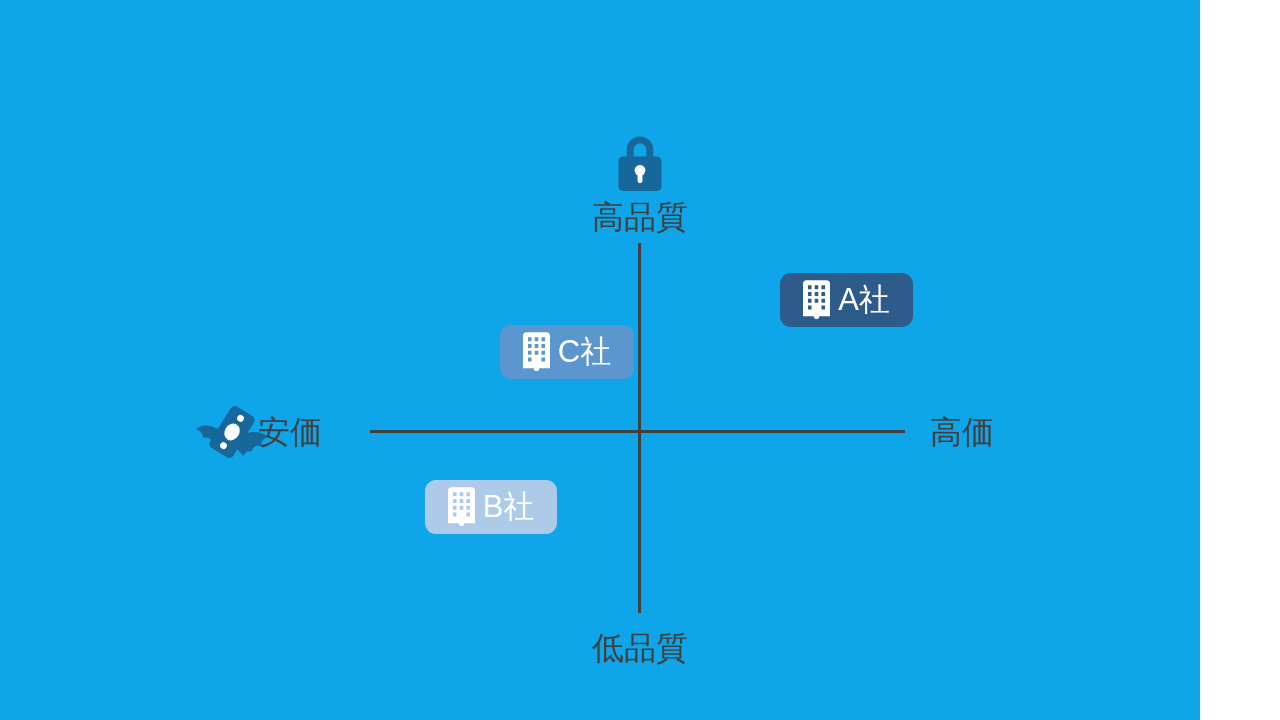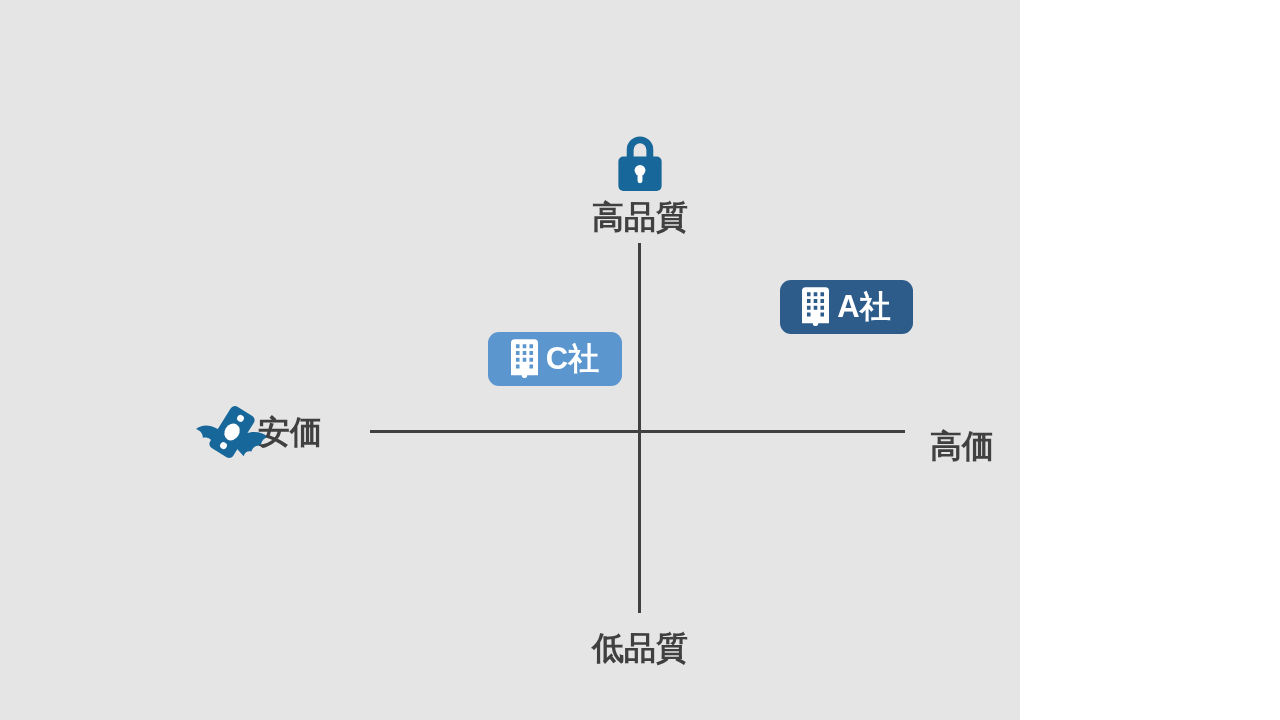--- a/index.html
+++ b/index.html
@@ -1,38 +1,38 @@
 <!DOCTYPE html>
 <html><head>
 <meta charset="utf-8">
 <style>
   html,body{margin:0;padding:0;background:#ffffff;}
   body{font-family:"Liberation Sans", sans-serif;}
-  .canvas{position:relative;width:1020px;height:720px;background:#e5e5e5;overflow:hidden;font-weight:bold;}
+  .canvas{position:relative;width:1200px;height:720px;background:#0ea5e9;overflow:hidden;}
 
   
   .vline{position:absolute;left:638px;top:243px;width:3px;height:370px;background:#404040;}
   .hline{position:absolute;left:370px;top:430px;width:535px;height:3px;background:#404040;}
 
   
   .axis-label{position:absolute;color:#404040;font-size:32px;line-height:1;white-space:nowrap;}
   .label-top{left:640px;top:201px;transform:translateX(-50%);}
   .label-bottom{left:640px;top:632px;transform:translateX(-50%);text-align:right;}
   .label-left{left:258px;top:432px;transform:translateY(-50%);}
-  .label-right{left:930px;top:432px;transform:translateY(-50%);margin-top:14px;}
+  .label-right{left:930px;top:432px;transform:translateY(-50%);}
 
   
   .lock-wrap{position:absolute;left:640px;top:133px;transform:translateX(-50%);}
   .money-wrap{position:absolute;left:194px;top:397px;}
 
   
   .badge{position:absolute;display:flex;align-items:center;justify-content:center;
-         gap:8px;border-radius:11px;color:#ffffff;font-size:31px;margin-top:7px;}
+         gap:8px;border-radius:11px;color:#ffffff;font-size:31px;}
   .badge-a{left:780px;top:273px;width:133px;height:54px;background:#2d5c8a;}
-  .badge-c{left:488px;top:325px;width:134px;height:54px;background:#5b96cf;}
+  .badge-c{left:500px;top:325px;width:134px;height:54px;background:#5b96cf;}
   .badge-b{left:425px;top:480px;width:132px;height:54px;background:#adcbe8;}
   .badge svg{display:block;}
 </style>
 </head>
 <body>
 
 <div class="canvas">
 
   <div class="vline"></div>
   <div class="hline"></div>
@@ -86,14 +86,27 @@
           M5.5 5.5 h4 v4.5 h-4 Z M13 5.5 h4 v4.5 h-4 Z M20.5 5.5 h4 v4.5 h-4 Z
           M5.5 13 h4 v4.5 h-4 Z M13 13 h4 v4.5 h-4 Z M20.5 13 h4 v4.5 h-4 Z
           M5.5 20.5 h4 v4.5 h-4 Z M13 20.5 h4 v4.5 h-4 Z M20.5 20.5 h4 v4.5 h-4 Z
           M5.5 28 h4 v4.5 h-4 Z M20.5 28 h4 v4.5 h-4 Z"></path>
         <rect x="12" y="28" width="6" height="15" rx="2" fill="#ffffff"></rect>
       </svg>
     </span>
     <span>C社</span>
   </div>
 
+  <div class="badge badge-b">
+    <span>
+      <svg width="27" height="40" viewBox="0 0 30 44" aria-hidden="true">
+        <path fill-rule="evenodd" fill="#ffffff" d="M4 0 H26 Q30 0 30 4 V40 H0 V4 Q0 0 4 0 Z
+          M5.5 5.5 h4 v4.5 h-4 Z M13 5.5 h4 v4.5 h-4 Z M20.5 5.5 h4 v4.5 h-4 Z
+          M5.5 13 h4 v4.5 h-4 Z M13 13 h4 v4.5 h-4 Z M20.5 13 h4 v4.5 h-4 Z
+          M5.5 20.5 h4 v4.5 h-4 Z M13 20.5 h4 v4.5 h-4 Z M20.5 20.5 h4 v4.5 h-4 Z
+          M5.5 28 h4 v4.5 h-4 Z M20.5 28 h4 v4.5 h-4 Z"></path>
+        <rect x="12" y="28" width="6" height="15" rx="2" fill="#ffffff"></rect>
+      </svg>
+    </span>
+    <span>B社</span>
+  </div>
 
 </div>
 
 </body></html>

